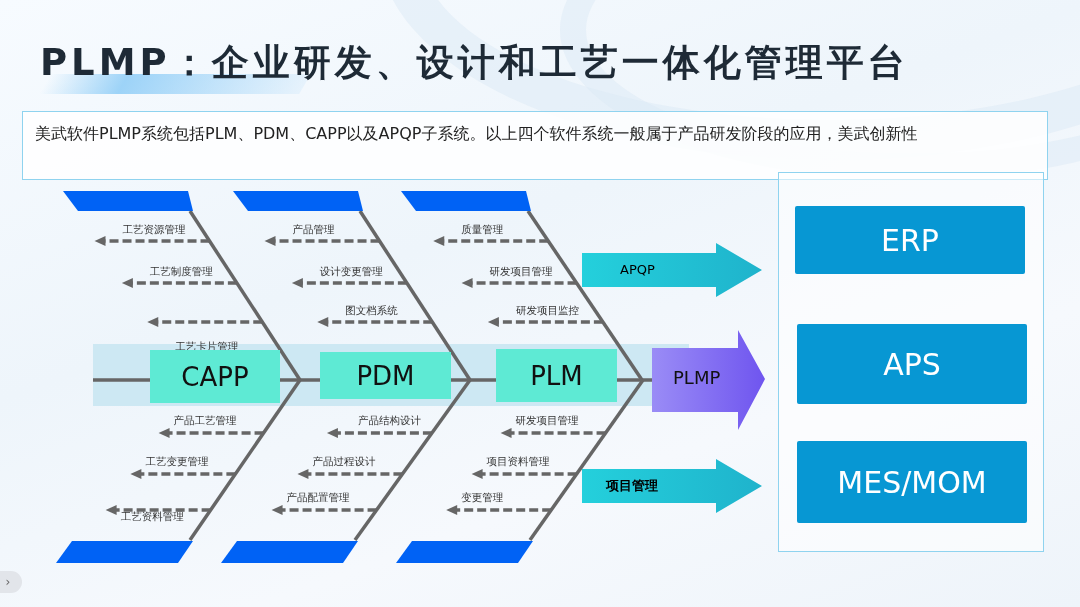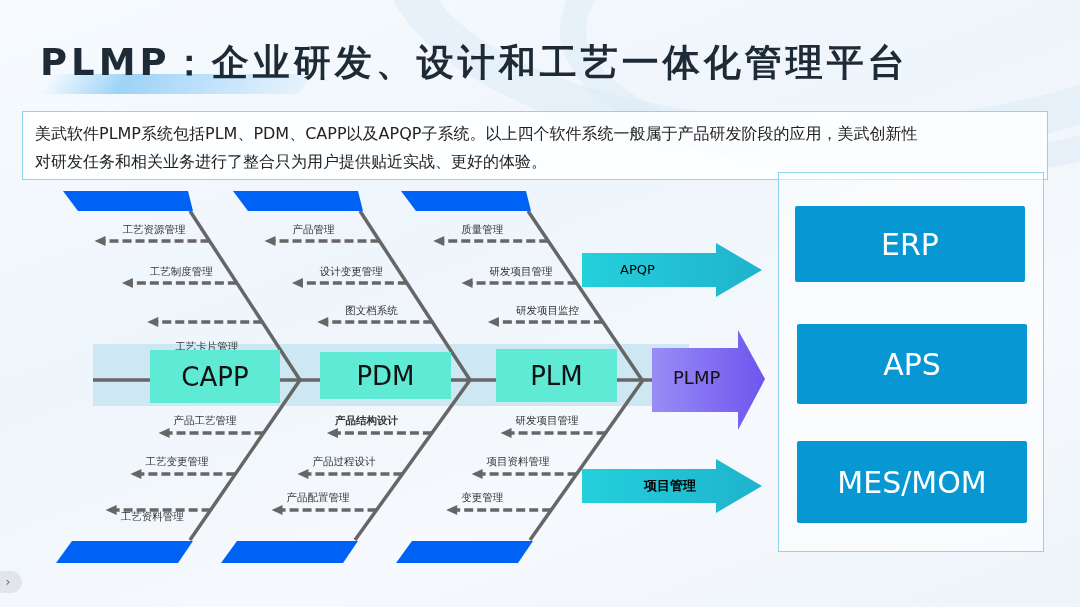--- a/index.html
+++ b/index.html
@@ -40,21 +40,21 @@
   }
   .arrow-label {
     position: absolute; font-size: 13px; color: #000000; white-space: nowrap;
   }
   .plmp-label { position: absolute; font-size: 18px; color: #111; }
   .right-panel {
     position: absolute; left: 778px; top: 172px; width: 266px; height: 380px;
     border: 1.5px solid #8fd3ef; background: rgba(255,255,255,0.55);
   }
   .sys-box {
-    position: absolute; left: 16px; width: 230px; height: 76px;
+    position: absolute; left: 16px; width: 230px; height: 68px;
     background: #0797d3; color: #fff; font-size: 30px;
     display: flex; align-items: center; justify-content: center;
     border-radius: 2px;
   }
   .nav-btn {
     position: absolute; left: -6px; top: 571px; width: 28px; height: 22px;
     border-radius: 0 12px 12px 0; background: #e2e5ea; color: #666;
     font-size: 12px; display: flex; align-items: center; justify-content: center;
   }
 </style>
@@ -62,21 +62,20 @@
 <body>
 
 <div class="swoosh" style="left:380px;top:-260px;width:900px;height:420px;"></div>
 <div class="swoosh" style="left:560px;top:-120px;width:700px;height:300px;border-width:26px;"></div>
 
 <div class="title-accent"></div>
 <div class="title">PLMP：企业研发、设计和工艺一体化管理平台</div>
 
 <div class="intro">
   <div>美武软件PLMP系统包括PLM、PDM、CAPP以及APQP子系统。以上四个软件系统一般属于产品研发阶段的应用，美武创新性</div>
-  <div>对研发任务和相关业务进行了整合只为用户提供贴近实战、更好的体验。</div>
 </div>
 
 <svg class="fish" width="1080" height="607">
   <defs>
     <linearGradient id="tealGrad" x1="0" x2="1" y1="0" y2="0">
       <stop offset="0" stop-color="#24d0dc"></stop>
       <stop offset="1" stop-color="#1fb3cc"></stop>
     </linearGradient>
     <linearGradient id="purpleGrad" x1="0" x2="1" y1="0" y2="0">
       <stop offset="0" stop-color="#9a8cf6"></stop>
@@ -152,35 +151,35 @@
     <div class="label" style="left: 175.249px; top: 304px; margin-top: 36px;">工艺卡片管理</div>
     <div class="label" style="left: 292.527px; top: 223px;">产品管理</div>
     <div class="label" style="left: 319.864px; top: 265px;">设计变更管理</div>
     <div class="label" style="left: 345.249px; top: 304px;">图文档系统</div>
     <div class="label" style="left: 461.237px; top: 223px;">质量管理</div>
     <div class="label" style="left: 489.568px; top: 265px;">研发项目管理</div>
     <div class="label" style="left: 515.876px; top: 304px;">研发项目监控</div>
     <div class="label" style="left: 173.562px; top: 414px;">产品工艺管理</div>
     <div class="label" style="left: 145.375px; top: 455px;">工艺变更管理</div>
     <div class="label" style="left: 120.625px; top: 510px;">工艺资料管理</div>
-    <div class="label" style="left: 335px; top: 414px; font-weight: bold;">产品结构设计</div>
+    <div class="label" style="left: 358px; top: 414px;">产品结构设计</div>
     <div class="label" style="left: 312.438px; top: 455px;">产品过程设计</div>
     <div class="label" style="left: 286.562px; top: 491px;">产品配置管理</div>
     <div class="label" style="left: 515.569px; top: 414px;">研发项目管理</div>
     <div class="label" style="left: 486.612px; top: 455px;">项目资料管理</div>
     <div class="label" style="left: 461.188px; top: 491px;">变更管理</div>
   </div>
 
 <div class="node" style="left:150px;top:350px;width:130px;height:53px;">CAPP</div>
 <div class="node" style="left:320px;top:352px;width:131px;height:47px;">PDM</div>
 <div class="node" style="left:496px;top:349px;width:121px;height:53px;">PLM</div>
 
 <div class="plmp-label" style="left:673px;top:367px;">PLMP</div>
 <div class="arrow-label" style="left:620px;top:262px;">APQP</div>
-<div class="arrow-label" style="left:644px;top:477px;font-weight:bold;text-align:right;">项目管理</div>
+<div class="arrow-label" style="left:606px;top:477px;font-weight:bold;text-align:right;">项目管理</div>
 
 <div class="right-panel">
   <div class="sys-box" style="top:33px;">ERP</div>
   <div class="sys-box" style="top:151px;left:18px;height:80px;">APS</div>
   <div class="sys-box" style="top:268px;left:18px;height:82px;">MES/MOM</div>
 </div>
 
 <div class="nav-btn">
   <span>›</span>
 </div>

